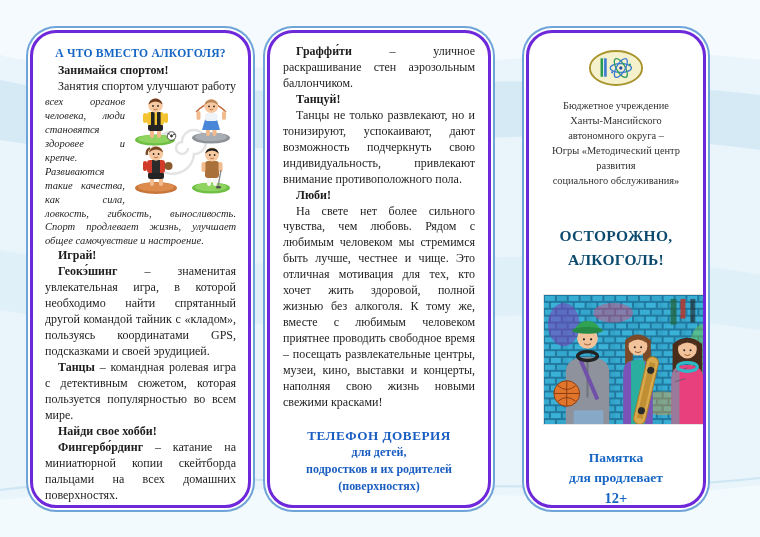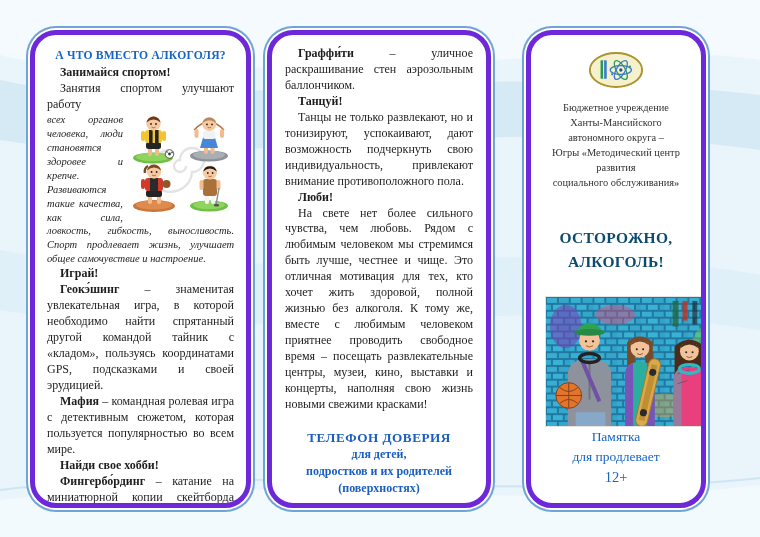--- a/index.html
+++ b/index.html
@@ -4,21 +4,21 @@
 <style>
   html,body{margin:0;padding:0;}
   body{
     width:760px;height:537px;position:relative;overflow:hidden;
     background:#e9f4fb;
     font-family:"Liberation Serif","DejaVu Serif",serif;
   }
   .bg{position:absolute;left:0;top:0;width:760px;height:537px;}
   .panel{
     position:absolute;top:30px;height:478px;background:#ffffff;
-    border:5px solid #6d28d9;border-radius:26px;
+    border:3px solid #6d28d9;border-radius:26px;
     box-shadow:0 0 0 2px #ffffff,0 0 0 4px #6ea4d8;
     box-sizing:border-box;overflow:hidden;
   }
   .p1{left:30px;width:221px;padding:9px 12px 8px;}
   .p2{left:267px;width:224px;padding:11px 13px 8px;}
   .p3{left:526px;width:180px;padding:10px 14px 8px;text-align:center;}
   .p1 h2{
     margin:5px 0 3px;font-size:11.6px;color:#1565c4;text-align:center;
     letter-spacing:.2px;font-weight:bold;white-space:nowrap;
   }
@@ -32,21 +32,21 @@
     float:right;width:106px;height:100px;margin:1px 0 2px 5px;
   }
   .hotline{margin-top:17px;text-align:center;color:#1b5ec2;font-weight:bold;}
   .hl-title{font-size:13.2px;letter-spacing:.5px;}
   .hl-line{font-size:12px;line-height:1.42;}
   .hl-number{font-size:17.5px;margin-top:3px;letter-spacing:.3px;}
   .logo{width:58px;height:42px;margin:4px auto 9px;display:block;}
   .org{font-size:10.4px;line-height:1.45;color:#333333;}
   .warn{margin-top:36px;font-size:15.5px;font-weight:bold;color:#0c4a6e;line-height:1.55;letter-spacing:.3px;}
   .photo{display:block;width:178px;height:129px;margin:21px auto 0;border:1px solid #e4e4e4;}
-  .memo{font-size:13.5px;font-weight:normal;color:#1565c4;line-height:1.5;}
+  .memo{margin-top:23px;font-size:13.5px;font-weight:bold;color:#1565c4;line-height:1.5;}
   .memo .age{font-size:14.5px;}
 </style>
 </head>
 <body>
 
 <svg class="bg" viewBox="0 0 760 537" preserveAspectRatio="none">
   <rect width="760" height="537" fill="#e9f4fb"></rect>
   <path d="M0,0 H760 V60 C560,35 420,85 230,65 C120,55 50,70 0,55 Z" fill="#f4fafd"></path>
   <path d="M0,80 C180,120 420,55 760,95 V150 C480,110 220,175 0,140 Z" fill="#cfe7f4" opacity="0.75"></path>
   <path d="M0,250 C200,290 520,230 760,275 V330 C500,290 240,350 0,310 Z" fill="#dbeef8" opacity="0.65"></path>
@@ -135,21 +135,21 @@
           <circle cx="79.8" cy="59" r="0.9" fill="#222"></circle>
             <circle cx="84.6" cy="59" r="0.9" fill="#222"></circle>
           <path d="M80.3 62 q1.8 1.5 3.6 0" stroke="#a35b33" stroke-width="0.8" fill="none"></path>
         </g>
       </svg>
     </div>
     <span>всех органов человека, люди становятся здоровее и крепче. Развиваются такие качества, как сила, ловкость, гибкость, выносливость. Спорт продлевает жизнь, улучшает общее самочувствие и настроение.</span>
   </div>
   <p class="txt b ind">Играй!</p>
   <p class="txt ind"><b>Геокэ́шинг</b><span> – знаменитая увлекательная игра, в которой необходимо найти спрятанный другой командой тайник с «кладом», пользуясь координатами GPS, подсказками и своей эрудицией.</span></p>
-  <p class="txt ind"><b>Мафия</b><span> – командная ролевая игра с детективным сюжетом, которая пользуется популярностью во всем мире.</span></p>
+  <p class="txt ind"><b>Танцы</b><span> – командная ролевая игра с детективным сюжетом, которая пользуется популярностью во всем мире.</span></p>
   <p class="txt b ind">Найди свое хобби!</p>
   <p class="txt ind"><b>Фингербо́рдинг</b><span> – катание на миниатюрной копии скейтборда пальцами на всех домашних поверхностях.</span></p>
 </section>
 
 <section class="panel p2">
   <p class="txt ind"><b>Граффи́ти</b><span> – уличное раскрашивание стен аэрозольным баллончиком.</span></p>
   <p class="txt b ind">Танцуй!</p>
   <p class="txt ind">Танцы не только развлекают, но и тонизируют, успокаивают, дают возможность подчеркнуть свою индивидуальность, привлекают внимание противоположного пола.</p>
   <p class="txt b ind">Люби!</p>
   <p class="txt ind">На свете нет более сильного чувства, чем любовь. Рядом с любимым человеком мы стремимся быть лучше, честнее и чище. Это отличная мотивация для тех, кто хочет жить здоровой, полной жизнью без алкоголя. К тому же, вместе с любимым человеком приятнее проводить свободное время – посещать развлекательные центры, музеи, кино, выставки и концерты, наполняя свою жизнь новыми свежими красками!</p>

